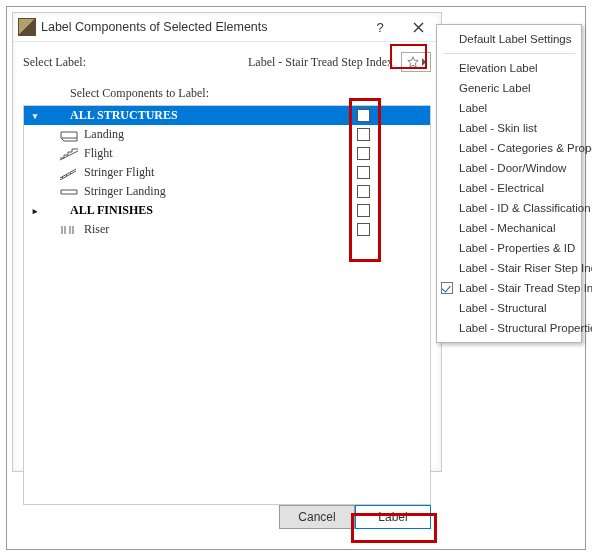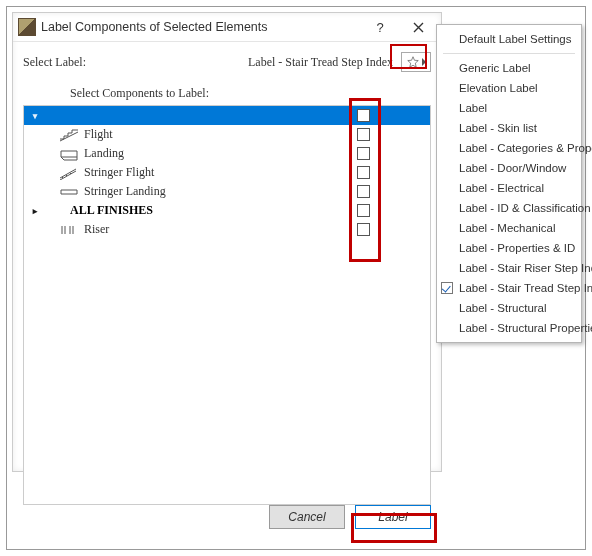--- a/index.html
+++ b/index.html
@@ -87,21 +87,21 @@
   .ck.checked::after {
     content:""; width:8px; height:5px; border-left:1.6px solid #222; border-bottom:1.6px solid #222;
     transform: rotate(-50deg) translate(0px,-1px);
   }
   .hl-ck {
     position:absolute; border:3px solid var(--hilite-red); pointer-events:none;
   }
 
   .footer {
     height:44px; border-top:0; display:flex; align-items:center; justify-content:flex-end;
-    gap:10px; padding:0 10px 6px 0;font-style:italic;
+    gap:0; padding:0 10px 6px 0;
   }
   .btn {
     min-width:76px; height:24px; border:1px solid #9a9a9a; background:var(--btn-face);
     display:flex; align-items:center; justify-content:center; font-size:12px;
   }
   .btn.primary { border:1px solid var(--btn-primary-outline); background:#fff; }
   .hl-label { position:absolute; border:3px solid var(--hilite-red); pointer-events:none; }
 
   
   .popup {
@@ -156,42 +156,43 @@
         </svg>
       </div>
     </div>
     <div class="hl-fav" style="left:377px; top:2px; width:37px; height:25px;"></div>
 
     <div class="sel-comp-lbl">Select Components to Label:</div>
 
     <div class="tree" id="tree">
         <div class="tree-row group">
           <span class="tri">▾</span>
+          <span class="txt" style="padding-left:24px;font-weight:700">ALL STRUCTURES</span>
+          <span class="ck"></span>
+        </div>
+        <div class="tree-row">
+          <span class="tri"></span>
+          <span class="ic">
+            <svg viewBox="0 0 22 14">
+              <path d="M3 4 L19 4 L19 10 L3 10 Z"></path>
+              <path d="M3 10 L6 13 L19 13 L19 10"></path>
+            </svg>
+          </span>
+          <span class="txt">Landing</span>
           <span class="ck"></span>
         </div>
         <div class="tree-row">
           <span class="tri"></span>
           <span class="ic">
             <svg viewBox="0 0 22 14">
               <path d="M2 11 L6 11 L6 8 L10 8 L10 5 L14 5 L14 2 L20 2"></path>
               <path d="M2 13 L20 4" stroke-dasharray="0"></path> 
             </svg>
           </span>
           <span class="txt">Flight</span>
-          <span class="ck"></span>
-        </div>
-        <div class="tree-row">
-          <span class="tri"></span>
-          <span class="ic">
-            <svg viewBox="0 0 22 14">
-              <path d="M3 4 L19 4 L19 10 L3 10 Z"></path>
-              <path d="M3 10 L6 13 L19 13 L19 10"></path>
-            </svg>
-          </span>
-          <span class="txt">Landing</span>
           <span class="ck"></span>
         </div>
         <div class="tree-row">
           <span class="tri"></span>
           <span class="ic">
             <svg viewBox="0 0 22 14">
               <path d="M2 12 L18 3"></path>
               <path d="M2 14 L18 5"></path>
               <path d="M4 12 L5 11 M8 10 L9 9 M12 8 L13 7"></path>
             </svg>
@@ -239,24 +240,24 @@
 </div>
 
 <div class="popup">
   <div class="mi">
 
     <span>Default Label Settings</span>
   </div>
   <hr>
   <div id="popup-items">
       <div class="mi">
+        <span>Elevation Label</span>
+      </div>
+      <div class="mi">
         <span>Generic Label</span>
-      </div>
-      <div class="mi">
-        <span>Elevation Label</span>
       </div>
       <div class="mi">
         <span>Label</span>
       </div>
       <div class="mi">
         <span>Label -  Skin list</span>
       </div>
       <div class="mi">
         <span>Label - Categories &amp; Properties</span>
       </div>

